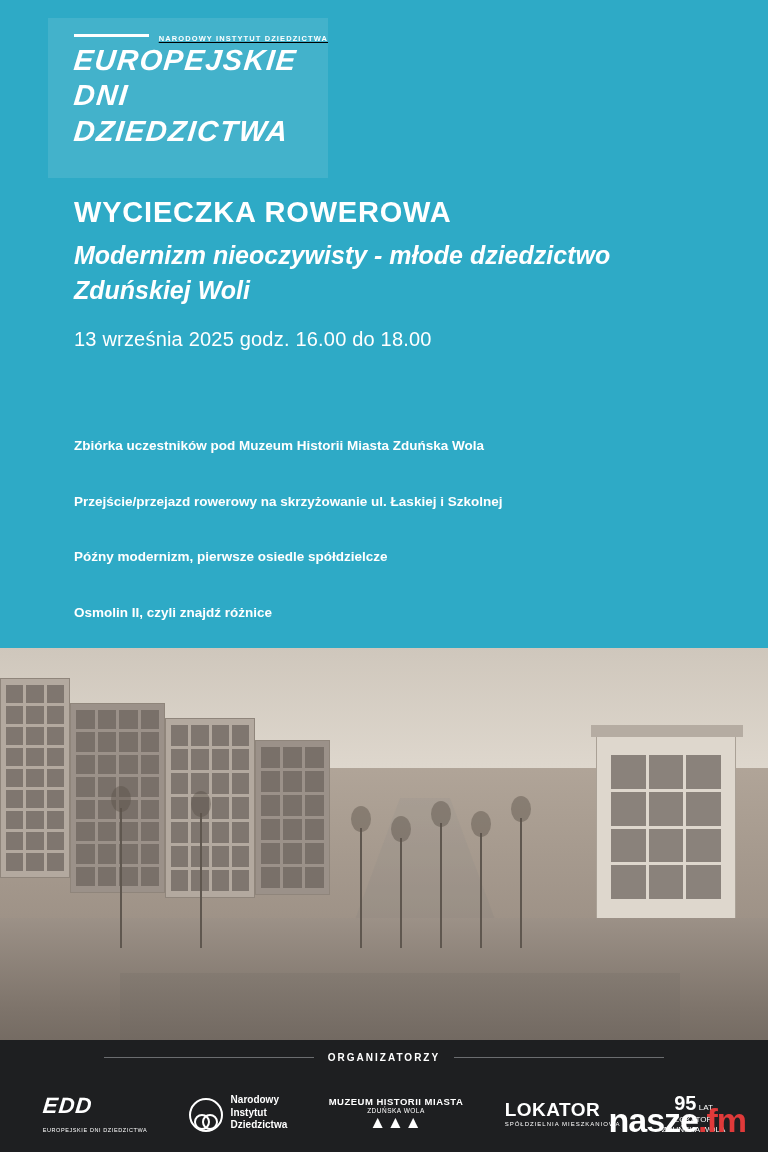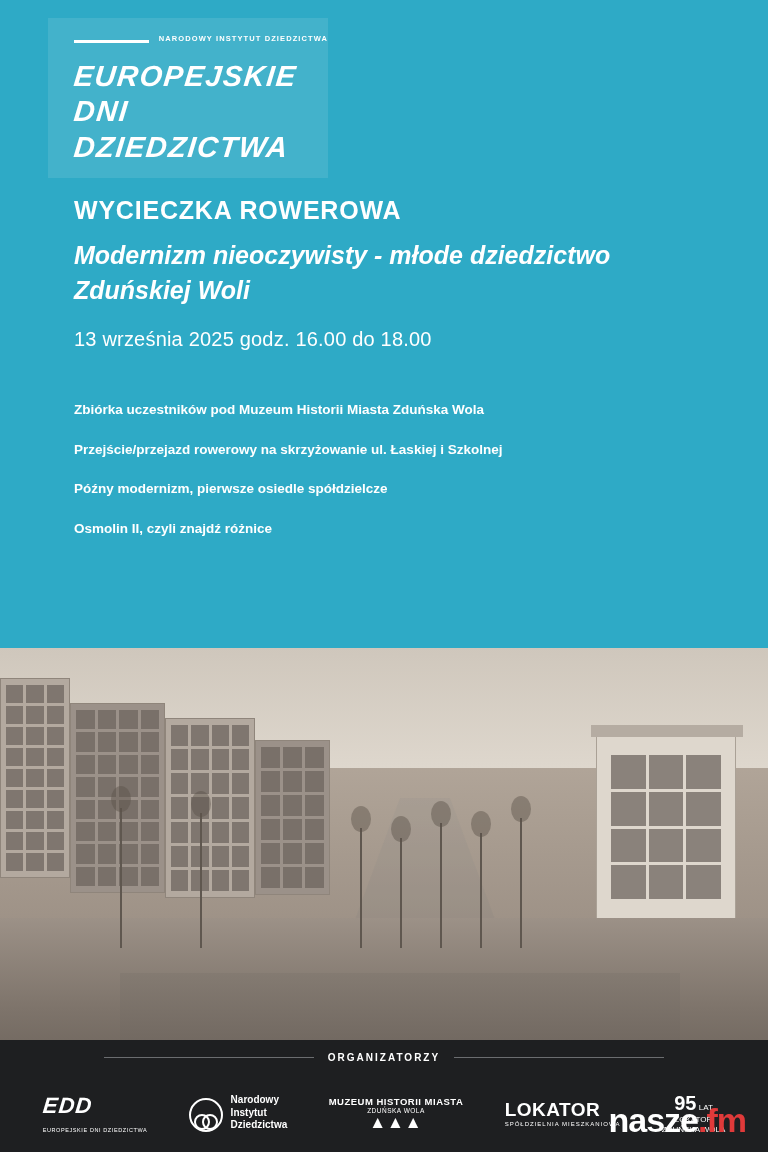--- a/index.html
+++ b/index.html
@@ -18,60 +18,60 @@
 
   
   .edd-block {
     position: absolute;
     left: 48px; top: 18px;
     width: 280px; height: 160px;
     background: rgba(255,255,255,0.10);
     padding: 16px 0 0 26px;
   }
   .edd-rule-row {
-    display: flex; align-items: flex-end; gap: 10px;
-    margin-bottom: 16px;
+    display: flex; align-items: flex-start; gap: 10px;
+    text-decoration: underline;
   }
   .edd-rule {
     width: 100px; height: 3px; background: #ffffff; display: block;
   }
   .edd-inst {
     font-size: 7.5px; letter-spacing: 1.1px; font-weight: bold;
     color: #ffffff; white-space: nowrap;
   }
   .edd-title {
     font-size: 29px; line-height: 1.22; font-weight: 800;
     letter-spacing: 1.5px; color: #ffffff; font-style: italic;
     transform: skewX(-6deg);
   }
 
   
   .kicker {
     position: absolute; left: 74px; top: 196px;
-    font-size: 25px; font-weight: bold; letter-spacing: 0.8px;
+    font-size: 29px; font-weight: bold; letter-spacing: 0.8px;
     color: #ffffff;
   }
   .subtitle {
     position: absolute; left: 74px; top: 238px; width: 640px;
     font-size: 25px; font-style: italic; font-weight: bold;
     line-height: 1.38; color: #ffffff;
   }
   .datetime {
     position: absolute; left: 74px; top: 328px;
     font-size: 20px; font-weight: normal; color: #ffffff;
     letter-spacing: 0.2px;
   }
 
   
   .program {
     position: absolute; left: 74px; top: 400px; width: 580px;
   }
   .program-item {
     font-size: 13.5px; font-weight: bold; line-height: 1.45;
-    color: #ffffff; margin-bottom: 20px;
+    color: #ffffff; margin-bottom: 20px; margin-top: 36px;
   }
 
   
   .photo {
     position: absolute; left: 0; top: 648px; width: 768px; height: 420px;
     background:
       linear-gradient(to bottom, rgba(46,170,198,0.55) 0%, rgba(46,170,198,0.0) 14%),
       linear-gradient(to bottom, #bfb3a6 0%, #a89c90 45%, #8d8177 100%);
     overflow: hidden;
   }

